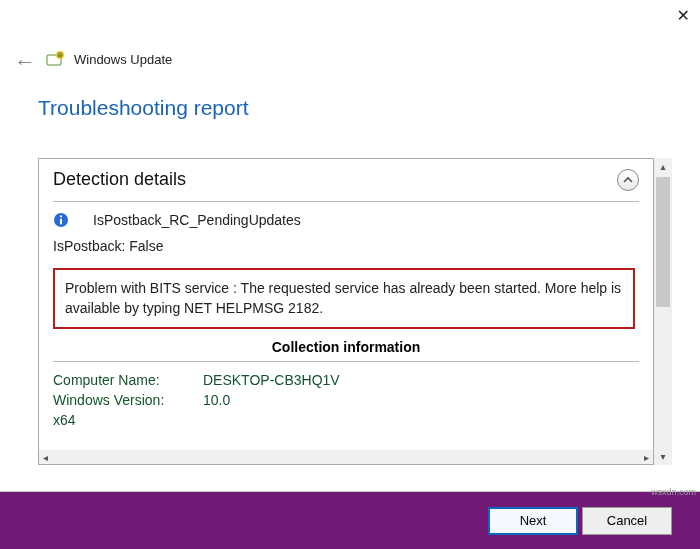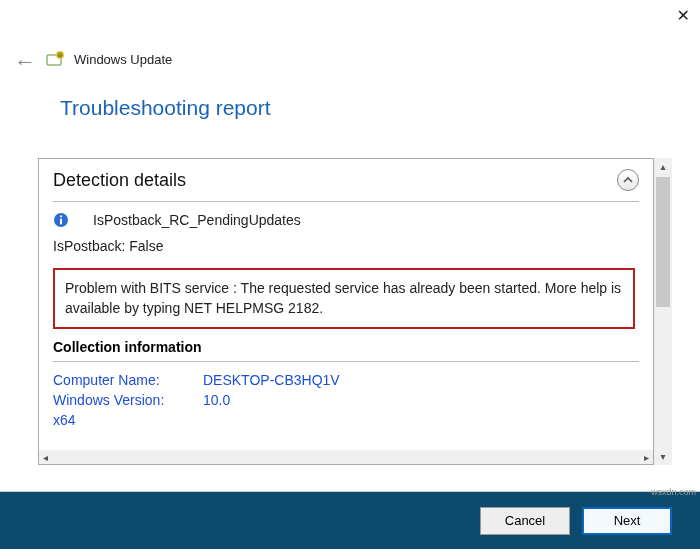--- a/index.html
+++ b/index.html
@@ -38,21 +38,21 @@
     display: inline-block;
   }
   .breadcrumb {
     font-size: 13px;
     color: #222;
   }
   .report-title {
     color: #1a63b8;
     font-size: 21px;
     font-weight: 400;
-    padding: 18px 38px 14px 60px;
+    padding: 18px 38px 14px 38px;
   }
   .content-wrap {
     position: absolute;
     left: 38px;
     right: 28px;
     top: 158px;
     bottom: 84px;
     display: flex;
   }
   .panel {
@@ -81,21 +81,20 @@
   }
   .scroll-thumb {
     background: #c8c8c8;
     width: 14px;
     height: 130px;
     margin-top: 2px;
     cursor: pointer;
   }
   .section-head {
     display: flex;
-    align-items: center;
     justify-content: space-between;
     padding: 10px 0 6px 0;
   }
   .section-title {
     font-size: 18px;
     color: #111;
   }
   .chevron-circle {
     width: 22px;
     height: 22px;
@@ -136,48 +135,49 @@
     padding: 8px 10px;
     font-size: 14px;
     color: #222;
     line-height: 1.45;
     margin: 6px 4px 10px 0;
   }
   .subsection-title {
     font-weight: 700;
     font-size: 14px;
     margin: 8px 0 6px 0;
+    text-align: center;
   }
   .kv-table {
     display: grid;
     grid-template-columns: 150px 1fr;
     row-gap: 4px;
     font-size: 14px;
-    color: #1d4ed8;
+    color: #14532d;
   }
   .panel-hscroll {
     position: absolute;
     left: 0; right: 0; bottom: 0;
     height: 14px;
     background: #f0f0f0;
     display:flex; align-items:center;
   }
   .panel-hscroll .htrack { flex:1; }
   .panel-hscroll .harrow { font-size:10px; color:#555; padding:0 4px; cursor:pointer;}
   .footer {
     position: absolute;
     left: 0; right: 0; bottom: 0;
     height: 58px;
     border-top: 1px solid #ccc;
     display: flex;
     justify-content: flex-end;
     align-items: center;
-    gap: 12px;
+    gap: 4px;
     padding-right: 28px;
-    background: #0c4a6e;
+    background: #701a75;
   }
   .footer-watermark {
     position:absolute;
     right:4px;
     top:-5px;
     font-size:9px;
     color:#999;
   }
   .btn {
     min-width: 90px;
@@ -265,15 +265,15 @@
   <div class="scrollbar-v">
     <div class="scroll-arrow">▴</div>
     <div class="scroll-thumb"></div>
     <div style="flex:1"></div>
     <div class="scroll-arrow">▾</div>
   </div>
 </div>
 
 <div class="footer">
   <div class="footer-watermark">wsxdn.com</div>
+  <button class="btn primary">Next</button>
   <button class="btn">Cancel</button>
-  <button class="btn primary">Next</button>
 </div>
 
 </body></html>

